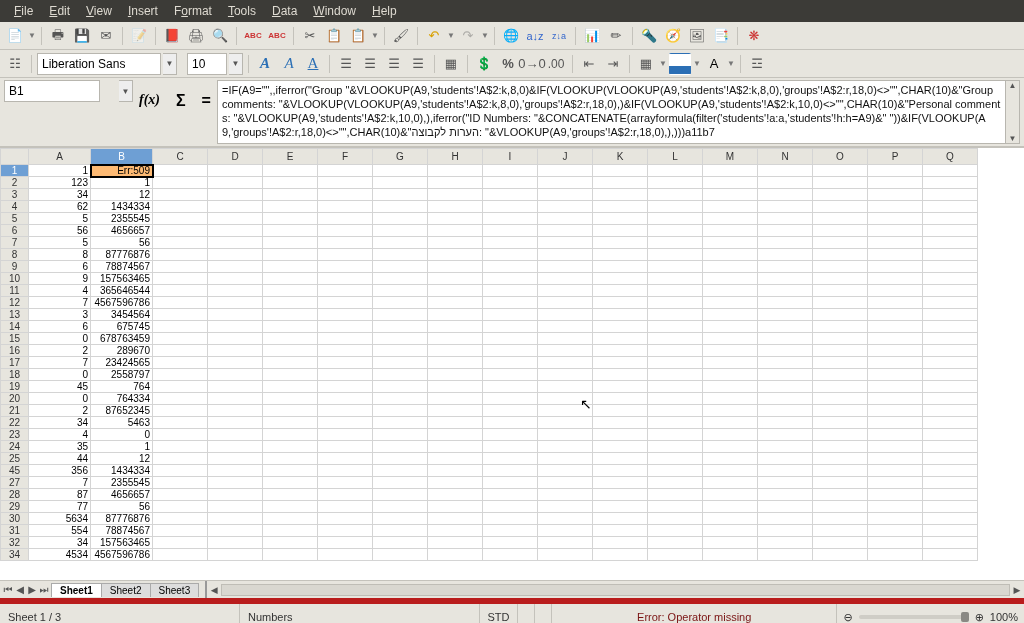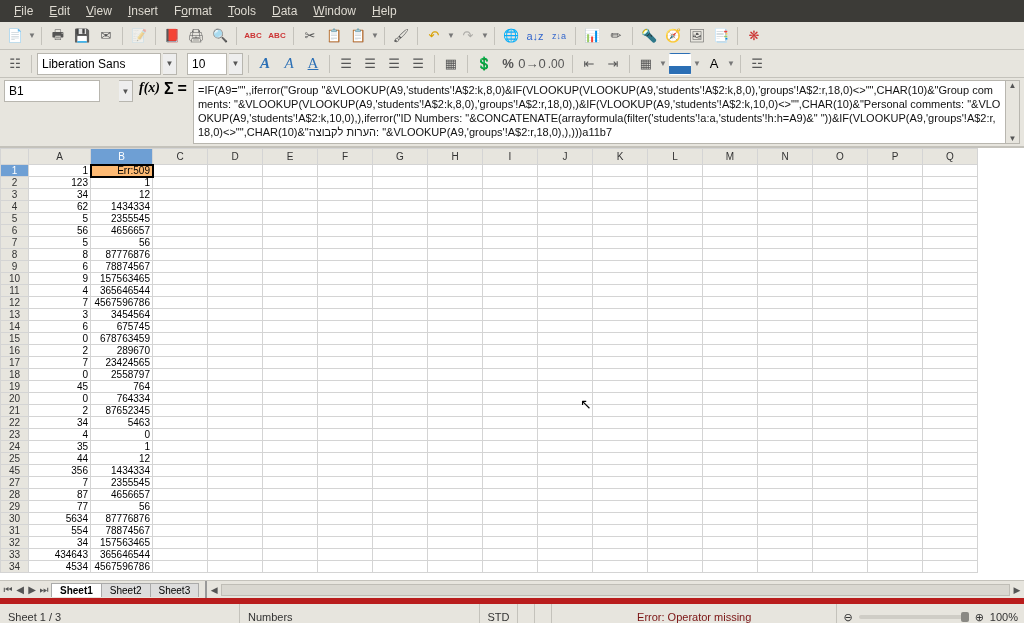--- a/index.html
+++ b/index.html
@@ -16,21 +16,21 @@
 .tsep { width: 1px; height: 18px; background: #c4c2bb; margin: 0 3px; }
 .tdd { width: 8px; font-size: 8px; color: #777; align-self: center; }
 
 .font-name { background: #fff; border: 1px solid #b8b6af; height: 22px; width: 124px; padding: 0 4px; font-size: 12px; display: flex; align-items: center; }
 .font-size { background: #fff; border: 1px solid #b8b6af; height: 22px; width: 40px; padding: 0 4px; font-size: 12px; display: flex; align-items: center; }
 .dd-arrow { width: 14px; height: 22px; border: 1px solid #b8b6af; border-left: none; background: #eee; display: flex; align-items: center; justify-content: center; font-size: 8px; color: #555; }
 
 
 .formula-row { background: #e7e5de; border-bottom: 1px solid #c4c2bb; display: flex; align-items: stretch; padding: 2px 4px; min-height: 68px; }
 .name-box { background: #fff; border: 1px solid #b8b6af; width: 96px; height: 22px; padding: 0 4px; font-size: 12px; display: flex; align-items: center; margin-right: 19px; }
-.fx-btns { display: flex; align-items: flex-start; padding-top: 0; gap: 4px; margin: 0 6px; }
+.fx-btns { display: flex; align-items: flex-start; padding-top: 0; gap: 16px; margin: 12px 6px; }
 .fx-btns .fx { font-style: italic; font-family: serif; font-size: 14px; font-weight: bold; }
 .fx-btns .sigma { font-size: 16px; font-weight: bold; }
 .fx-btns .eq { font-size: 16px; font-weight: bold; }
 .formula-input { flex: 1; background: #fff; border: 1px solid #b8b6af; padding: 2px 4px; font-size: 11px; line-height: 14px; white-space: pre-wrap; word-break: break-all; color: #111; height: 64px; overflow: hidden; }
 .formula-sb { width: 14px; background: #e7e5de; border: 1px solid #b8b6af; border-left: none; display: flex; flex-direction: column; justify-content: space-between; align-items: center; font-size: 8px; color: #555; }
 
 
 .grid-wrap { position: relative; background: #fff; height: 433px; overflow: hidden; border-top: 1px solid #c4c2bb; }
 table.sheet { border-collapse: collapse; table-layout: fixed; }
 table.sheet th, table.sheet td { border: 1px solid #d4d4d4; font-size: 10px; overflow: hidden; white-space: nowrap; }
@@ -841,40 +841,20 @@
           <td></td>
           <td></td>
           <td></td>
           <td></td>
           <td></td>
           <td></td>
           <td></td>
           <td></td>
         </tr>
         <tr>
-          <th>33</th>
-          <td>434643</td>
-          <td>365646544</td>
-          <td></td>
-          <td></td>
-          <td></td>
-          <td></td>
-          <td></td>
-          <td></td>
-          <td></td>
-          <td></td>
-          <td></td>
-          <td></td>
-          <td></td>
-          <td></td>
-          <td></td>
-          <td></td>
-          <td></td>
-        </tr>
-        <tr>
           <th>34</th>
           <td>4534</td>
           <td>4567596786</td>
           <td></td>
           <td></td>
           <td></td>
           <td></td>
           <td></td>
           <td></td>
           <td></td>

